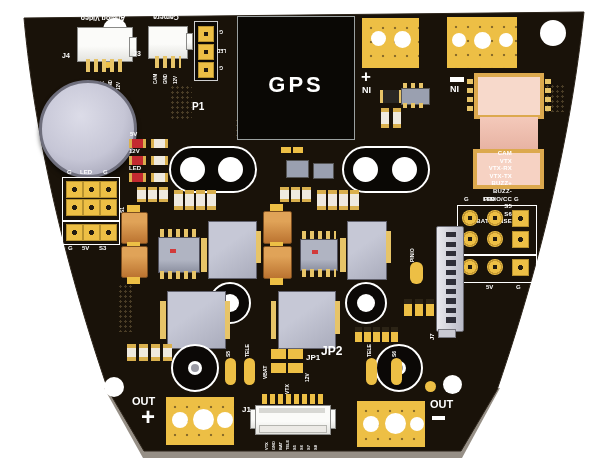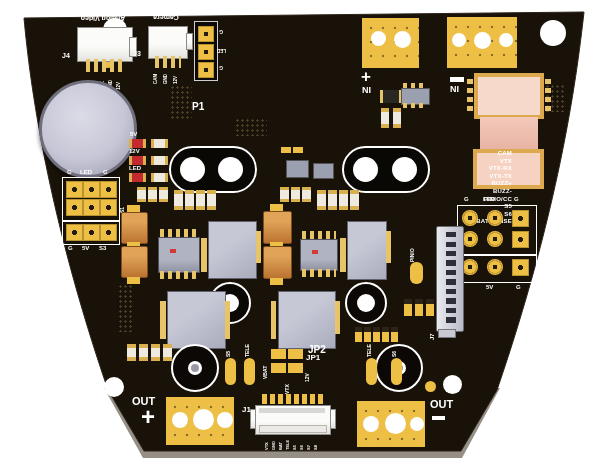--- a/index.html
+++ b/index.html
@@ -75,20 +75,23 @@
   <span class="lbl vt" style="left:174px;top:69px;height:15px;font-size:4.5px">12V</span>
 
   <div class="abs" style="left:194px;top:21px;width:22px;height:58px;border:1px solid #cfcfcf;background:#0c0906"></div>
   <div class="abs psq" style="left:198px;top:26px;width:14px;height:14px"></div>
   <div class="abs psq" style="left:198px;top:44px;width:14px;height:14px"></div>
   <div class="abs psq" style="left:198px;top:62px;width:14px;height:14px"></div>
   <span class="lbl flip" style="left:219px;top:29px;font-size:5px">G</span>
   <span class="lbl flip" style="left:217px;top:47px;font-size:4.5px">LED</span>
   <span class="lbl flip" style="left:219px;top:65px;font-size:5px">G</span>
 
+  <div class="abs" style="left:237px;top:16px;width:118px;height:124px;background:#0a0805;border:1px solid #9aa0a0;display:flex;align-items:center;justify-content:center;padding-top:14px;box-sizing:border-box">
+    <span style="color:#fff;font-weight:bold;font-size:22px;letter-spacing:3px">GPS</span>
+  </div>
   <span class="lbl" style="left:192px;top:102px;font-size:10px">P1</span>
 
   <div class="abs gold dotted" style="left:362px;top:18px;width:57px;height:50px"></div>
   <div class="abs hole" style="left:371px;top:31px;width:15px;height:15px"></div>
   <div class="abs hole" style="left:394px;top:31px;width:17px;height:17px"></div>
   <span class="lbl" style="left:361px;top:68px;font-size:17px">+</span>
   <span class="lbl" style="left:362px;top:86px;font-size:9px">NI</span>
 
   <div class="abs gold dotted" style="left:447px;top:17px;width:70px;height:51px"></div>
   <div class="abs hole" style="left:452px;top:33px;width:14px;height:14px"></div>
@@ -272,21 +275,21 @@
   <div class="abs oval" style="left:244px;top:358px;width:11px;height:27px"></div>
   <span class="lbl vt" style="left:367px;top:340px;height:17px;font-size:5px">TELE</span>
   <div class="abs oval" style="left:366px;top:358px;width:11px;height:27px"></div>
   <span class="lbl vt" style="left:392px;top:343px;height:14px;font-size:5px">S6</span>
   <div class="abs oval" style="left:391px;top:358px;width:11px;height:27px"></div>
 
   <div class="abs gold" style="left:271px;top:349px;width:15px;height:10px"></div>
   <div class="abs gold" style="left:288px;top:349px;width:15px;height:10px"></div>
   <div class="abs gold" style="left:271px;top:363px;width:15px;height:10px"></div>
   <div class="abs gold" style="left:288px;top:363px;width:15px;height:10px"></div>
-  <span class="lbl" style="left:308px;top:345px;font-size:10px">JP2</span>
+  <span class="lbl" style="left:321px;top:345px;font-size:12px">JP2</span>
   <span class="lbl" style="left:306px;top:354px;font-size:8px">JP1</span>
   <span class="lbl vt" style="left:263px;top:353px;height:26px;font-size:5px">VBAT</span>
   <span class="lbl vt" style="left:305px;top:363px;height:19px;font-size:5px">12V</span>
   <span class="lbl vt" style="left:285px;top:374px;height:20px;font-size:5px">VTX</span>
 
   <div class="abs gold" style="left:262px;top:394px;width:5px;height:10px"></div>
   <div class="abs gold" style="left:270px;top:394px;width:5px;height:10px"></div>
   <div class="abs gold" style="left:278px;top:394px;width:5px;height:10px"></div>
   <div class="abs gold" style="left:286px;top:394px;width:5px;height:10px"></div>
   <div class="abs gold" style="left:294px;top:394px;width:5px;height:10px"></div>

